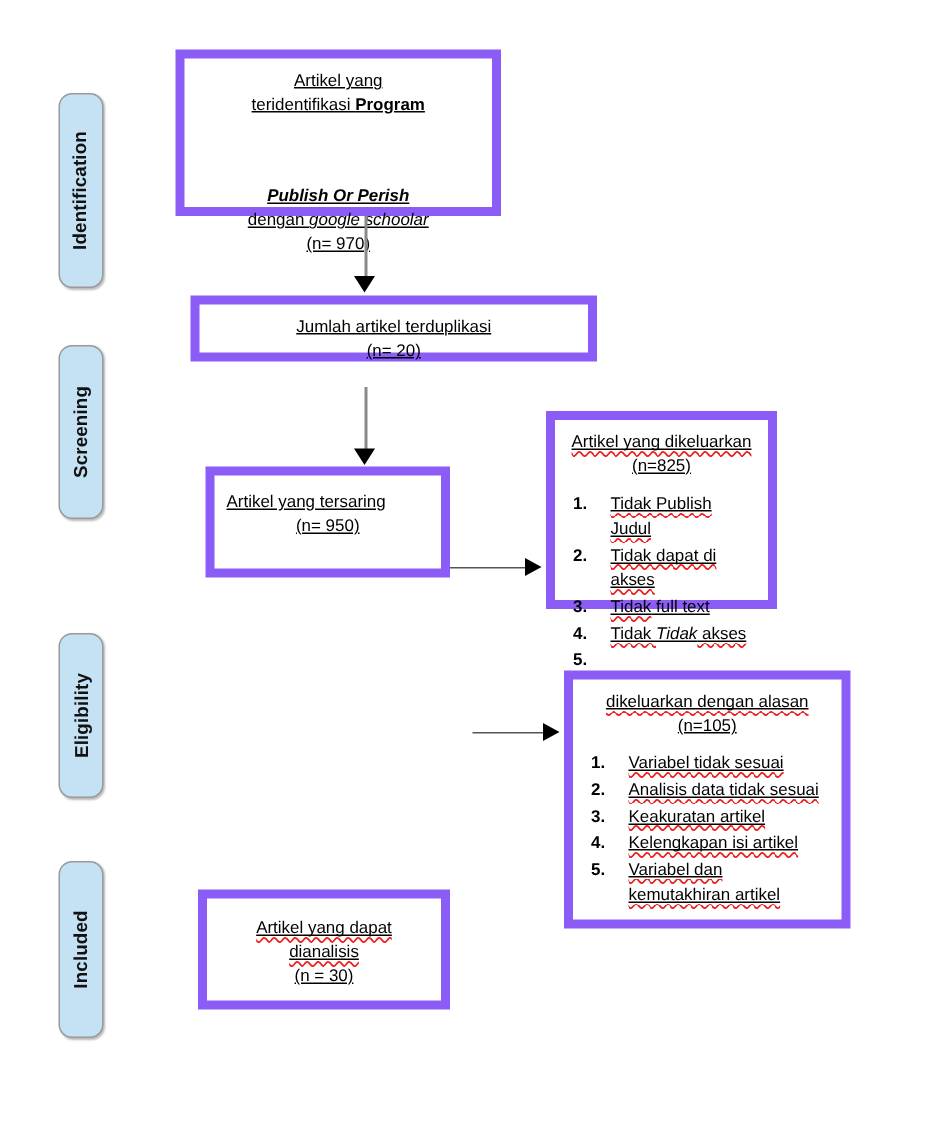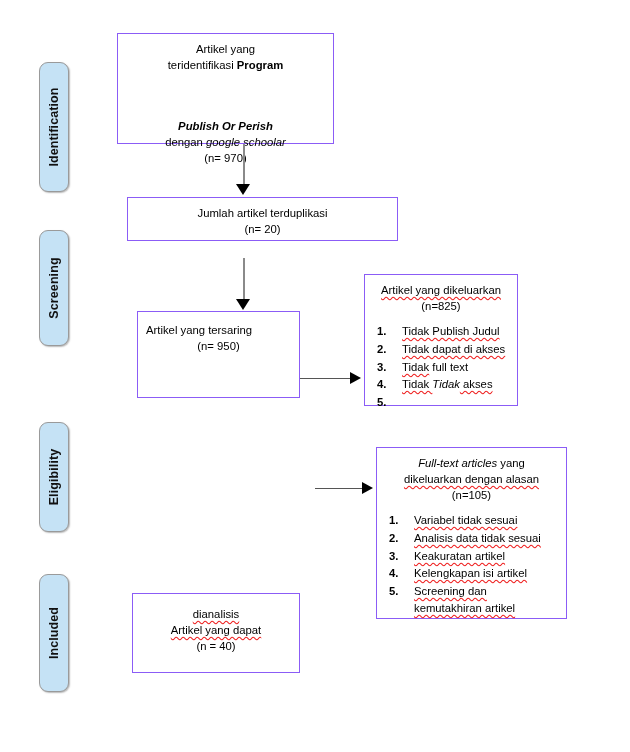--- a/index.html
+++ b/index.html
@@ -37,22 +37,23 @@
     font-size: 12.5px;
     font-weight: bold;
     letter-spacing: 0.1px;
     color: #111111;
   }
 
   
   .fbox {
     position: absolute;
     background: #ffffff;
-    border: 1px solid #8b5cf6;
+    border: 6px solid #8b5cf6;
     box-sizing: border-box;
+    text-decoration: underline;
   }
   .fbox-inner {
     padding: 7px 8px 6px 8px;
     font-size: 11.3px;
     line-height: 1.42;
   }
   .center { text-align: center; }
   .left   { text-align: left; }
 
   .it { font-style: italic; }
@@ -154,21 +155,21 @@
   <div class="fbox" style="left:127px; top:197px; width:271px; height:44px;">
     <div class="fbox-inner center">
       <div>Jumlah artikel terduplikasi</div>
       <div class="nline">(n= 20)</div>
     </div>
   </div>
 
   <div class="vline" style="left:243px; top:258px; height:43px;"></div>
   <div class="arrow-down" style="left:236px; top:299px;"></div>
 
-  <div class="fbox" style="left:137px; top:311px; width:163px; height:87px;">
+  <div class="fbox" style="left:137px; top:311px; width:163px; height:74px;">
     <div class="fbox-inner left" style="padding-top:10px;">
       <div>Artikel yang tersaring</div>
       <div class="nline center">(n= 950)</div>
     </div>
   </div>
 
   <div class="hline" style="left:300px; top:378px; width:51px;"></div>
   <div class="arrow-right" style="left:350px; top:372px;"></div>
 
   <div class="fbox" style="left:364px; top:274px; width:154px; height:132px;">
@@ -199,21 +200,20 @@
       </ol>
     </div>
   </div>
 
 
   <div class="hline" style="left:315px; top:488px; width:48px;"></div>
   <div class="arrow-right" style="left:362px; top:482px;"></div>
 
   <div class="fbox" style="left:376px; top:447px; width:191px; height:172px;">
     <div class="fbox-inner center">
-      <div><span class="it">Full-text articles</span><span> yang</span></div>
       <div class="sq">dikeluarkan dengan alasan</div>
       <div>(n=105)</div>
       <ol class="reasons">
         <li>
           <span class="num">1.</span>
           <span class="sq">Variabel tidak sesuai</span>
         </li>
         <li>
           <span class="num">2.</span>
           <span class="sq">Analisis data tidak sesuai</span>
@@ -221,28 +221,28 @@
         <li>
           <span class="num">3.</span>
           <span class="sq">Keakuratan artikel</span>
         </li>
         <li>
           <span class="num">4.</span>
           <span class="sq">Kelengkapan isi artikel</span>
         </li>
         <li>
           <span class="num">5.</span>
-          <span class="sq txt2">Screening dan</span>
+          <span class="sq txt2">Variabel dan</span>
           <span class="sq txt2">kemutakhiran artikel</span>
         </li>
       </ol>
     </div>
   </div>
 
   <div class="fbox" style="left:132px; top:593px; width:168px; height:80px;">
     <div class="fbox-inner center" style="padding-top:12px;">
+      <div class="sq">Artikel yang dapat</div>
       <div class="sq">dianalisis</div>
-      <div class="sq">Artikel yang dapat</div>
-      <div class="nline">(n = 40)</div>
+      <div class="nline">(n = 30)</div>
     </div>
   </div>
 
 </div>
 
 </body></html>

